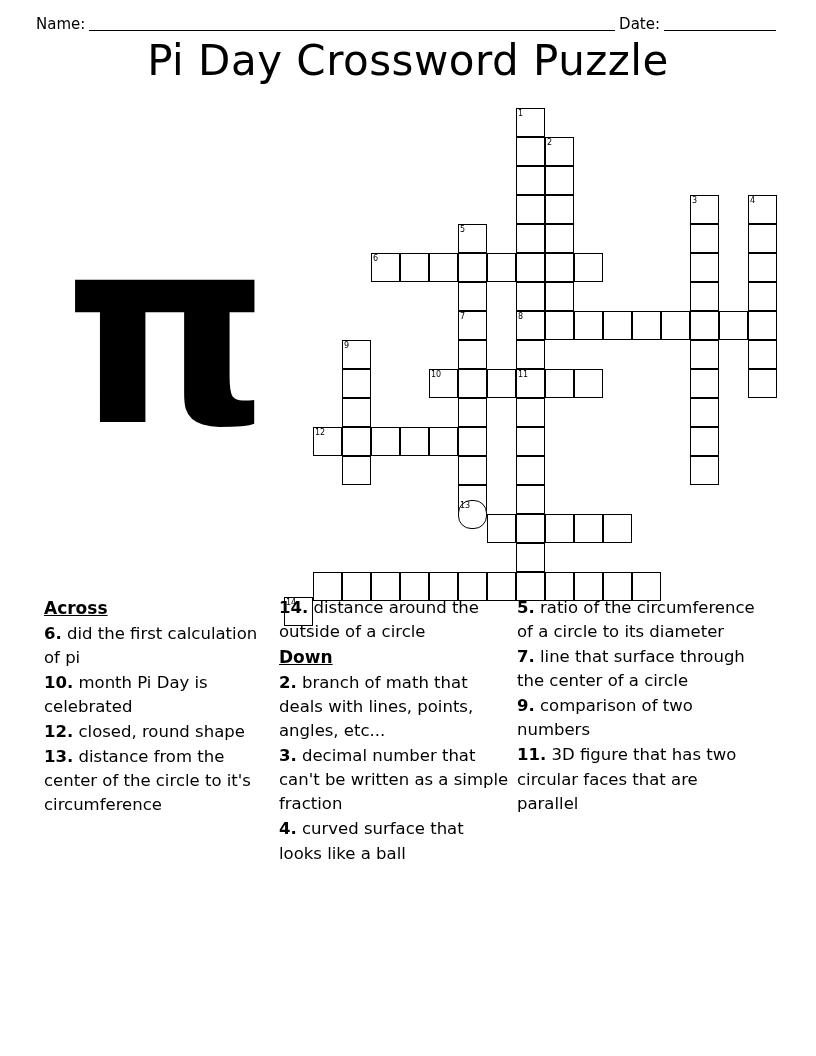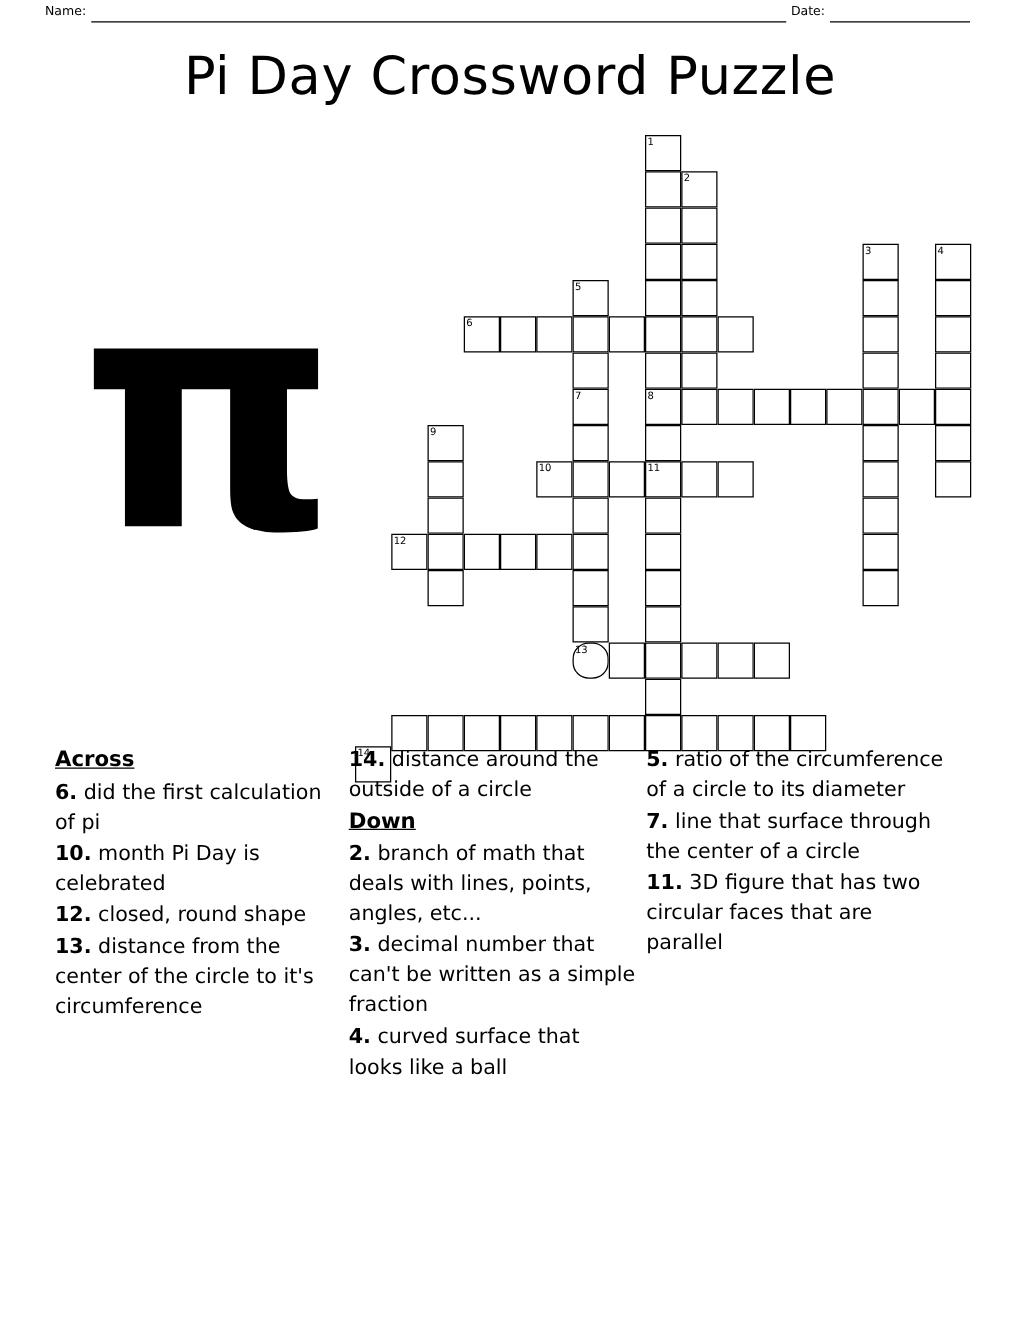--- a/index.html
+++ b/index.html
@@ -12,26 +12,26 @@
     background: #ffffff;
     font-family: "DejaVu Sans", sans-serif;
     color: #000000;
     position: relative;
     overflow: hidden;
   }
 
   
   .header-row {
     position: absolute;
-    top: 4px;
+    top: 15px;
     left: 36px;
     width: 744px;
     display: flex;
-    align-items: flex-start;
-    font-size: 10px;
+    align-items: center;
+    font-size: 15px;
   }
   .header-row .label { white-space: nowrap; }
   .rule {
     border-bottom: 1px solid #000;
     height: 13px;
     margin: 0 4px;
   }
   .rule.name { flex: 1 1 auto; }
   .rule.date { width: 112px; }
 
@@ -217,21 +217,21 @@
     <div class="cell" style="left: 145px; top: 319px;"></div>
     <div class="cell" style="left: 174px; top: 319px;"></div>
     <div class="cell" style="left: 232px; top: 319px;"></div>
     <div class="cell" style="left: 406px; top: 319px;"></div>
     <div class="cell" style="left: 58px; top: 348px;"></div>
     <div class="cell" style="left: 174px; top: 348px;"></div>
     <div class="cell" style="left: 232px; top: 348px;"></div>
     <div class="cell" style="left: 406px; top: 348px;"></div>
     <div class="cell" style="left: 174px; top: 377px;"></div>
     <div class="cell" style="left: 232px; top: 377px;"></div>
-    <div class="cell" style="left: 174px; top: 406px; border-radius: 13px;">
+    <div class="cell" style="left: 174px; top: 392px; border-radius: 13px;">
       <span class="num">13</span>
     </div>
     <div class="cell" style="left: 203px; top: 406px;"></div>
     <div class="cell" style="left: 232px; top: 406px;"></div>
     <div class="cell" style="left: 261px; top: 406px;"></div>
     <div class="cell" style="left: 290px; top: 406px;"></div>
     <div class="cell" style="left: 319px; top: 406px;"></div>
     <div class="cell" style="left: 232px; top: 435px;"></div>
     <div class="cell" style="left: 0px; top: 489px;">
       <span class="num">14</span>
@@ -263,15 +263,16 @@
     <div class="clue"><b>14.</b><span> distance around the outside of a circle</span></div>
     <div class="section-head">Down</div>
     <div class="clue"><b>2.</b><span> branch of math that deals with lines, points, angles, etc...</span></div>
     <div class="clue"><b>3.</b><span> decimal number that can't be written as a simple fraction</span></div>
     <div class="clue"><b>4.</b><span> curved surface that looks like a ball</span></div>
   </div>
 
   <div class="clue-col col3">
     <div class="clue"><b>5.</b><span> ratio of the circumference of a circle to its diameter</span></div>
     <div class="clue"><b>7.</b><span> line that surface through the center of a circle</span></div>
+    <div class="clue"><b>9.</b><span> comparison of two numbers</span></div>
     <div class="clue"><b>11.</b><span> 3D figure that has two circular faces that are parallel</span></div>
   </div>
 </div>
 
 </body></html>

